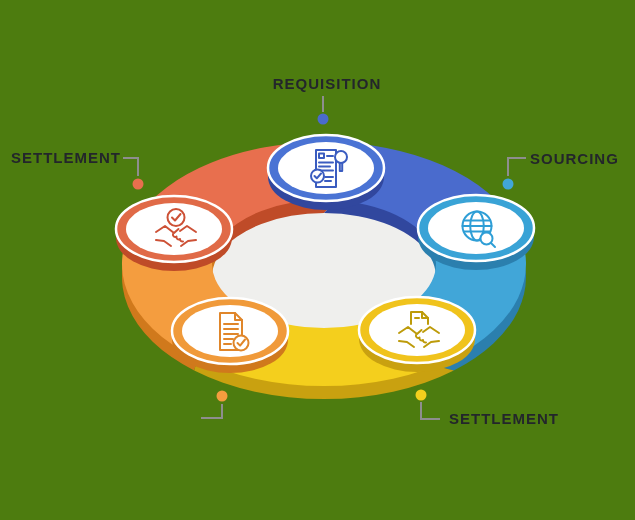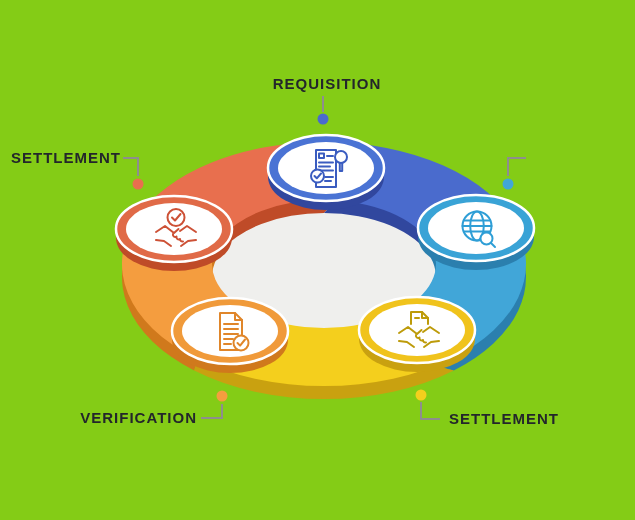--- a/index.html
+++ b/index.html
@@ -1,17 +1,17 @@
 <!DOCTYPE html>
 <html><head>
 <meta charset="utf-8">
 <style>
   html,body{margin:0;padding:0;background:#ffffff;}
   body{width:635px;height:520px;font-family:"Liberation Sans",sans-serif;}
-  #canvas{position:relative;width:635px;height:520px;overflow:hidden;background:#84cc16;}
+  #canvas{position:relative;width:635px;height:520px;overflow:hidden;background:#4d7c0f;}
   #diagram-svg{position:absolute;left:0;top:0;}
   .stage-label{
     position:absolute;
     font-size:15px;
     font-weight:700;
     letter-spacing:1px;
     color:#23262b;
     white-space:nowrap;
     line-height:16px;
   }
@@ -132,17 +132,17 @@
         <polyline points="421,402 421,419 440,419" fill="none" stroke="#8e8e8e" stroke-width="2"></polyline>
         <circle cx="421" cy="395" r="5.5" fill="#f4cf1d"></circle>
         <polyline points="201,418 222,418 222,404" fill="none" stroke="#8e8e8e" stroke-width="2"></polyline>
         <circle cx="222" cy="396" r="5.5" fill="#f49d3f"></circle>
         <polyline points="123,158 138,158 138,176" fill="none" stroke="#8e8e8e" stroke-width="2"></polyline>
         <circle cx="138" cy="184" r="5.5" fill="#e86f4e"></circle>
       </g>
   </svg>
 
   <div class="stage-label" style="top: 76px; color: rgb(35, 38, 43); left: 327px; transform: translateX(-50%);">REQUISITION</div>
+  <div class="stage-label" style="top: 151px; color: rgb(35, 38, 43); left: 530px;">SOURCING</div>
   <div class="stage-label" style="top: 411px; color: rgb(35, 38, 43); left: 449px;">SETTLEMENT</div>
-  <div class="stage-label" style="top: 410px; color: rgb(35, 38, 43); right: 438px;">VERIFICATION</div>
   <div class="stage-label" style="top: 150px; color: rgb(35, 38, 43); right: 514px;">SETTLEMENT</div>
 
 </div>
 
 </body></html>

